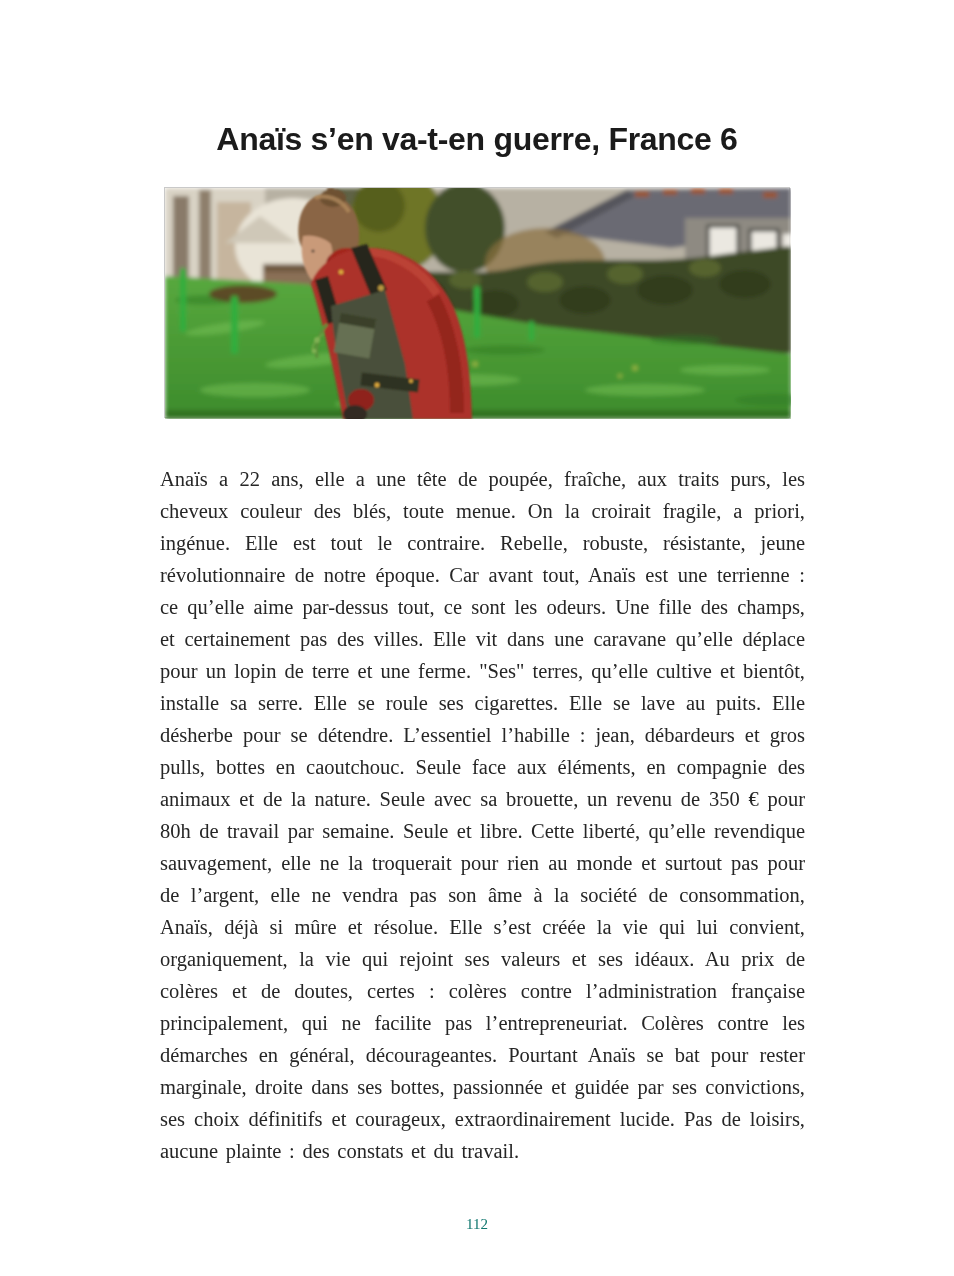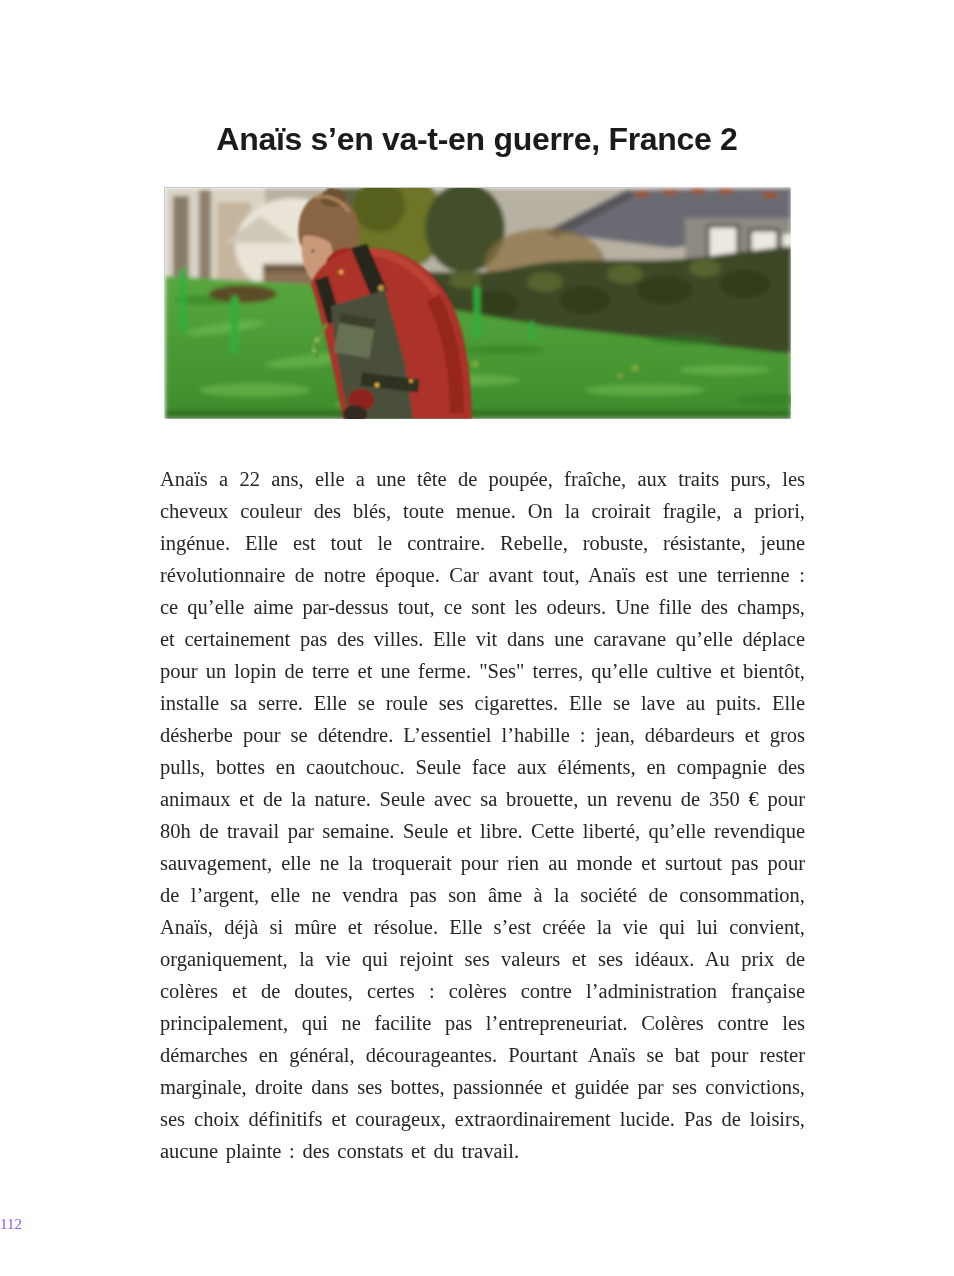--- a/index.html
+++ b/index.html
@@ -38,32 +38,32 @@
     color: #262626;
     text-align: justify;
     text-align-last: left;
     word-spacing: 2.5px;
   }
   .page-number {
     position: absolute;
     top: 1216px;
     left: 0;
     width: 100%;
-    text-align: left;
+    text-align: center;
     font-family: "Liberation Serif", serif;
     font-size: 15px;
-    color: #8b5cf6;
+    color: #0f766e;
   }
 </style>
 </head>
 <body>
 
 <div class="page">
 
-  <h1 class="title">Anaïs s’en va-t-en guerre, France 2</h1>
+  <h1 class="title">Anaïs s’en va-t-en guerre, France 6</h1>
 
   <figure class="photo-figure" role="img" aria-label="Jeune femme en pull rouge et salopette vert foncé marchant dans un jardin herbeux, haie sombre et maisons en arrière-plan">
     <svg width="626" height="231" viewBox="0 0 626 231">
       <defs>
         <filter id="b2" x="-5%" y="-5%" width="110%" height="110%">
             <feGaussianBlur stdDeviation="2.2"></feGaussianBlur>
           </filter>
         <filter id="b1" x="-10%" y="-10%" width="120%" height="120%">
             <feGaussianBlur stdDeviation="0.9"></feGaussianBlur>
           </filter>

